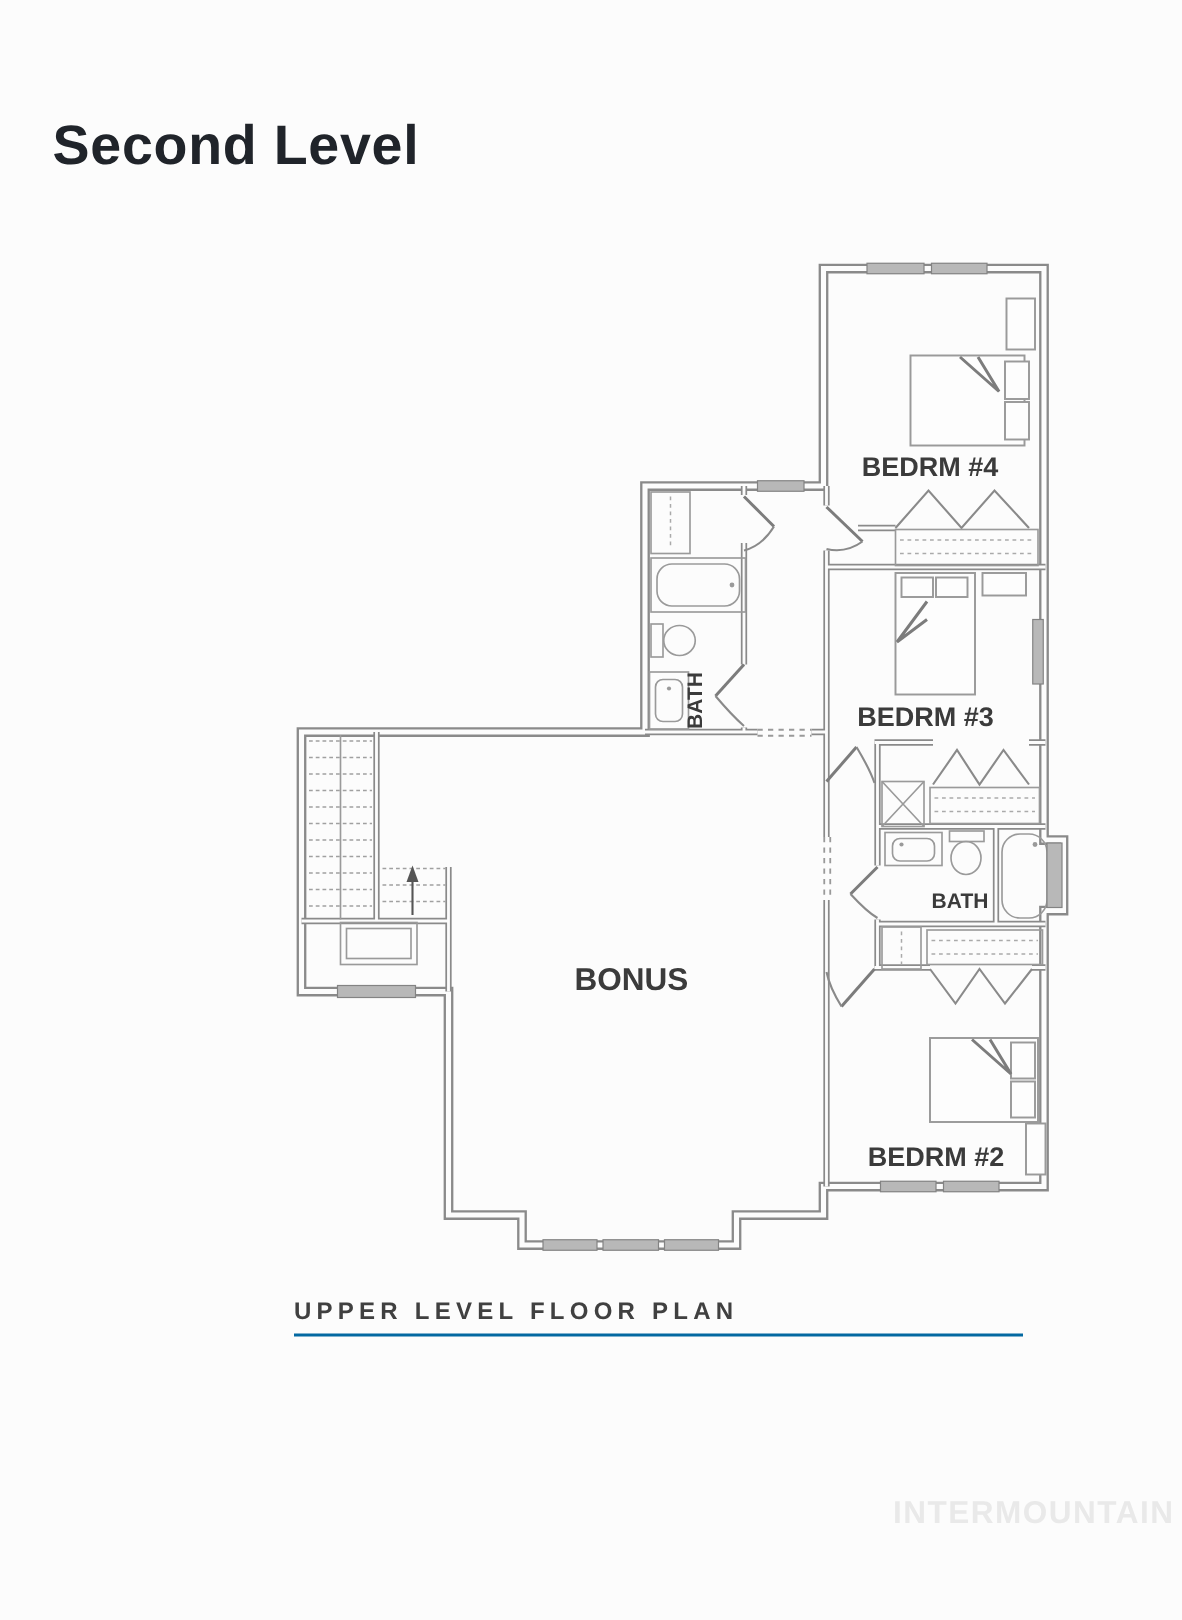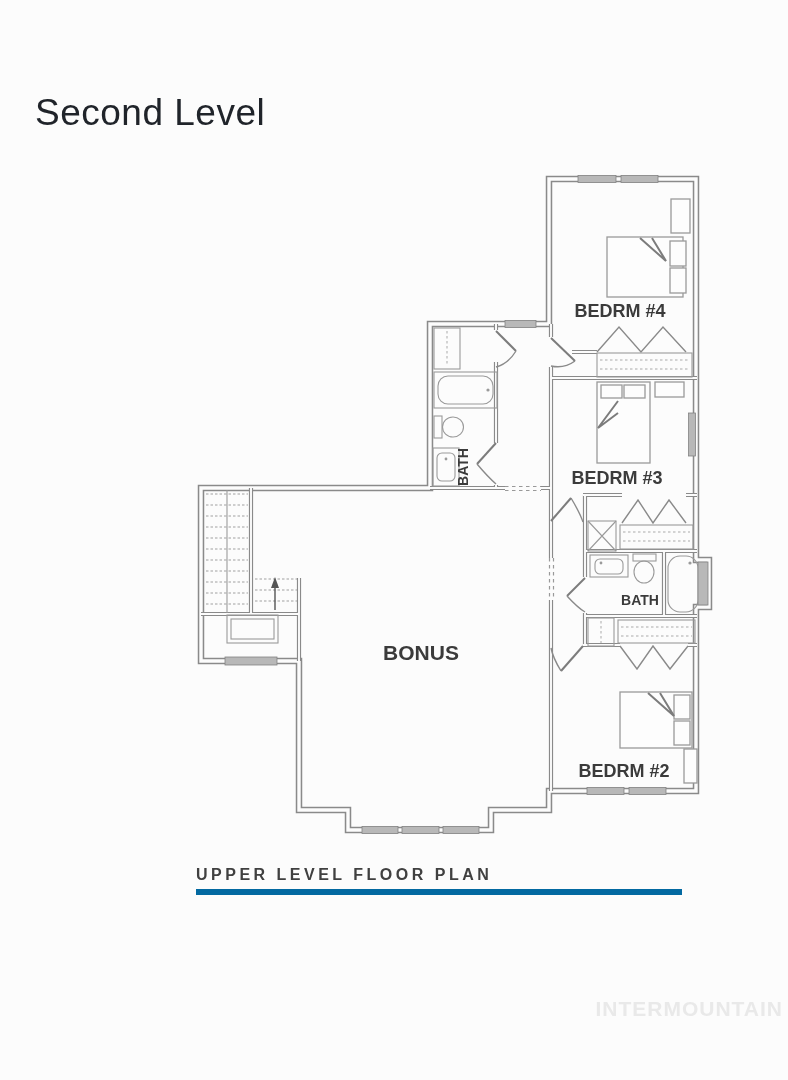--- a/index.html
+++ b/index.html
@@ -1,22 +1,22 @@
 <!DOCTYPE html>
 <html><head>
 <meta charset="utf-8">
 <style>
   html,body{margin:0;padding:0;background:#fcfcfc;}
   #stage{position:relative;width:788px;height:1080px;background:#fcfcfc;overflow:hidden;
          font-family:"Liberation Sans",sans-serif;}
   #plan-svg{position:absolute;left:0;top:0;}
-  .page-title{position:absolute;left:35px;top:92px;font-size:37px;font-weight:normal;
+  .page-title{position:absolute;left:35px;top:76px;font-size:37px;font-weight:bold;
               color:#20242a;letter-spacing:.5px;}
   .plan-caption{position:absolute;left:196px;top:866px;width:486px;
-                border-bottom:6px solid #0369a1;padding-bottom:5px;
+                border-bottom:2px solid #0369a1;padding-bottom:5px;
                 font-size:16px;font-weight:bold;letter-spacing:3.5px;color:#404040;}
   .watermark{position:absolute;right:5px;top:997px;font-size:21px;font-weight:bold;
              letter-spacing:1px;color:#e9e9e9;}
   .room-label{font-family:"Liberation Sans",sans-serif;font-weight:bold;fill:#3b3b3b;}
   .wall-gray{stroke:#8a8a8a;fill:none;}
   .wall-white{stroke:#fcfcfc;fill:none;}
   .fix{stroke:#9a9a9a;stroke-width:1.3;fill:#fdfdfd;}
   .fixline{stroke:#9a9a9a;stroke-width:1.1;fill:none;}
   .hatch{stroke:#aaaaaa;stroke-width:1;fill:none;stroke-dasharray:2.5 2.5;}
   .door{stroke:#8a8a8a;stroke-width:1.4;fill:none;}

